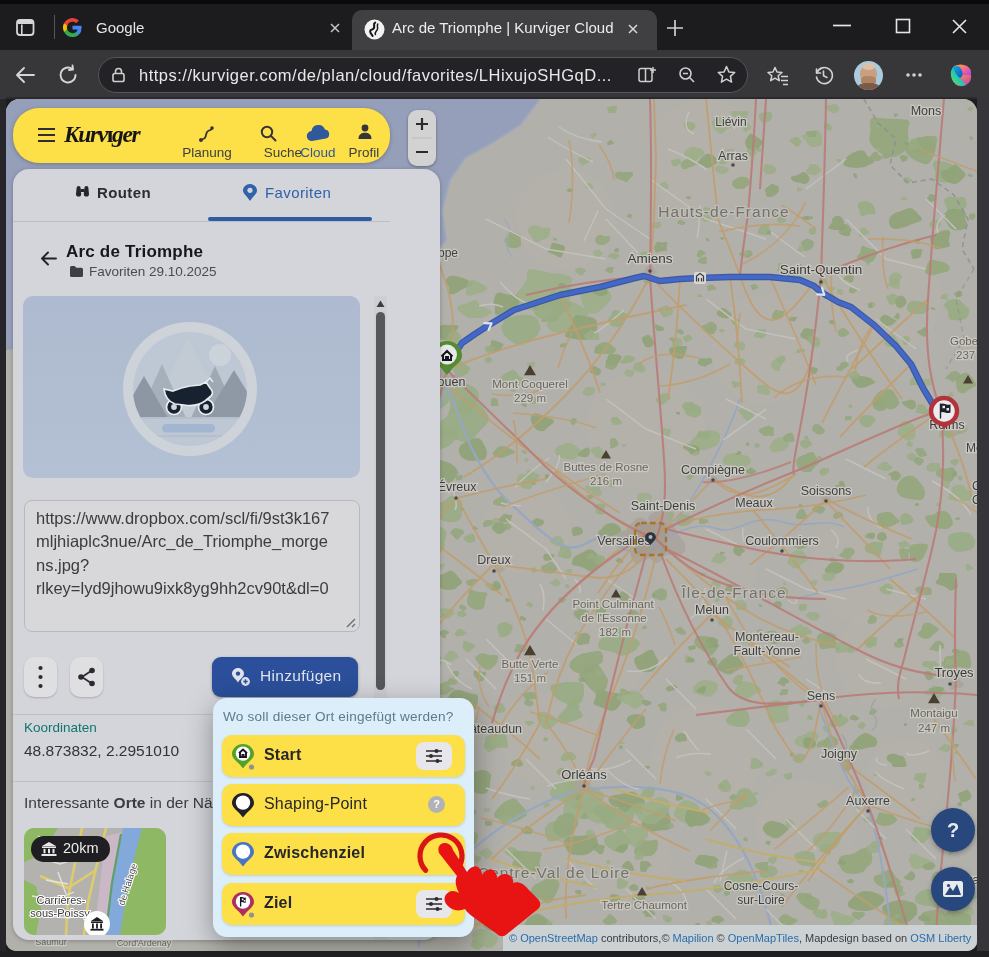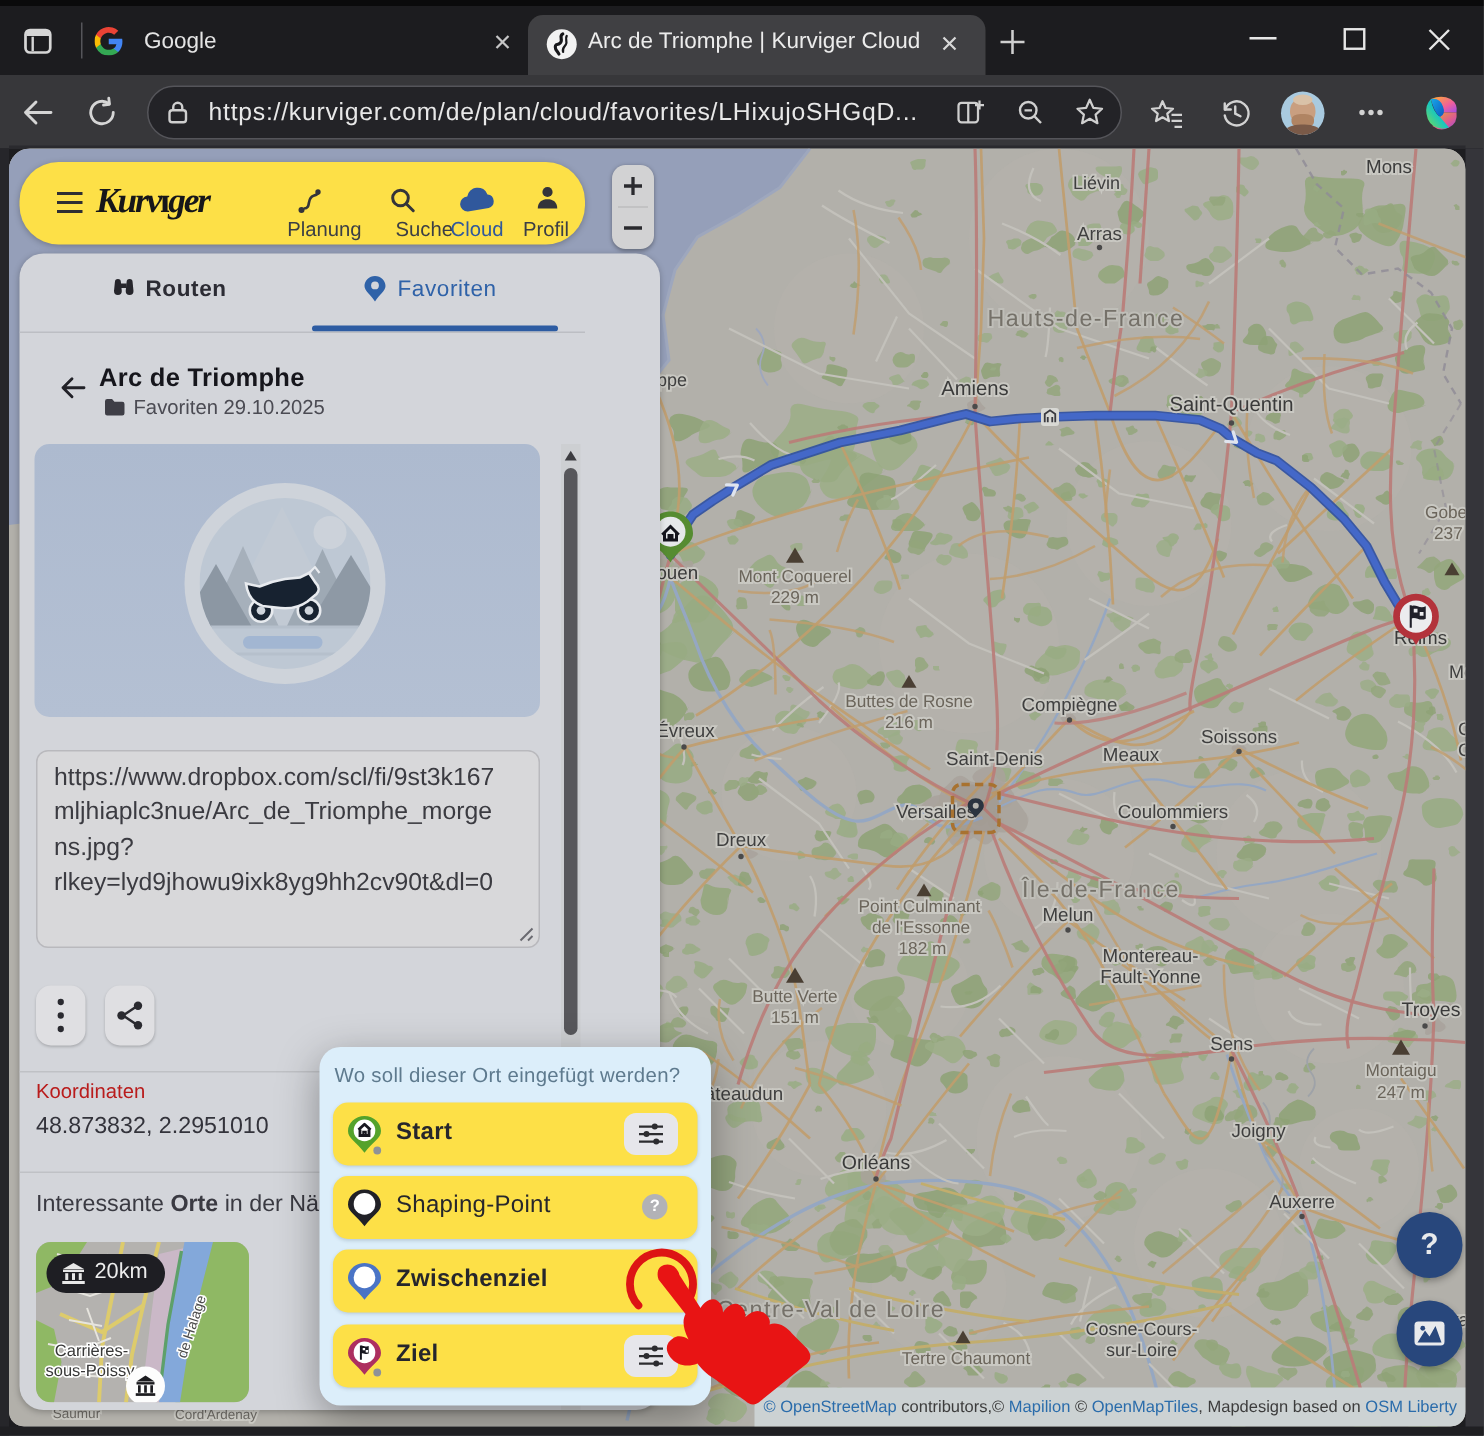--- a/index.html
+++ b/index.html
@@ -1279,21 +1279,21 @@
         <rect x="12" y="14" width="20" height="16" rx="2.5" fill="#e8eaec"></rect>
         <path d="M14,28 L19,20 L22,24 L26,17 L30,28 Z" fill="#28477c"></path>
         <circle cx="17.5" cy="18.5" r="1.6" fill="#28477c"></circle>
       </svg>
     </div>
 <div class="abs" style="left:7px;top:9px;width:377px;height:55px;background:#fde047;border-radius:26px;box-shadow:0 1px 4px rgba(0,0,0,0.25)">
 <svg class="abs" style="left:24px;top:19px" width="19" height="16" viewBox="0 0 19 16">
         <path d="M1,2 H18 M1,8 H18 M1,14 H18" stroke="#2e2e33" stroke-width="2"></path>
       </svg>
 <div class="abs" style="left:51px;top:13px;font-family:'Liberation Serif',serif;font-style:italic;font-weight:bold;font-size:23.5px;color:#16161a;letter-spacing:-1.4px">Kurv<span style="font-style:normal">ɪ</span>ger</div>
-<div class="abs navlbl" style="left:160px;top:37px;width:68px;text-align:right">Planung</div>
+<div class="abs navlbl" style="left:160px;top:37px;width:68px;text-align:center">Planung</div>
 <div class="abs navlbl" style="left:221px;top:37px;width:68px;text-align:right">Suche</div>
 <div class="abs navlbl" style="left:271px;top:37px;width:68px;text-align:center;color:#30589c">Cloud</div>
 <div class="abs navlbl" style="left:317px;top:37px;width:68px;text-align:center">Profil</div>
 <svg class="abs" style="left:184px;top:16px" width="20" height="20" viewBox="0 0 20 20">
         <circle cx="4" cy="16" r="2" fill="#34343a"></circle>
         <circle cx="15" cy="4" r="1.8" fill="#34343a"></circle>
         <path d="M5.5,15 C11,15 7,8 12,6.5 C14.5,5.7 15,5 15,4.8" fill="none" stroke="#34343a" stroke-width="1.8"></path>
       </svg>
 <svg class="abs" style="left:246px;top:16px" width="19" height="19" viewBox="0 0 19 19">
         <circle cx="8" cy="8" r="5.2" fill="none" stroke="#34343a" stroke-width="2"></circle>
@@ -1375,21 +1375,30 @@
         <svg width="33" height="40" viewBox="0 0 33 40">
           <g stroke="#2a2a30" stroke-width="1.7">
             <line x1="12" y1="20" x2="21" y2="14"></line>
             <line x1="12" y1="20" x2="21" y2="26"></line>
           </g>
           <circle cx="11" cy="20" r="2.8" fill="#2a2a30"></circle>
           <circle cx="22" cy="13.5" r="2.8" fill="#2a2a30"></circle>
           <circle cx="22" cy="26.5" r="2.8" fill="#2a2a30"></circle>
         </svg>
       </div>
-<div class="abs" style="left:11px;top:551px;font-size:13.5px;color:#b91c1c;font-weight:500">Koordinaten</div>
+<div class="abs" style="left:199px;top:488px;width:146px;height:40px;background:#2b4f9a;border-radius:9px;box-shadow:0 1px 3px rgba(0,0,0,0.3)">
+        <svg class="abs" style="left:18px;top:9px" width="22" height="22" viewBox="0 0 22 22">
+          <path d="M8,2 C11.3,2 14,4.7 14,7.7 C14,10.6 10.6,12.3 8,16.5 C5.4,12.3 2,10.6 2,7.7 C2,4.7 4.7,2 8,2 Z" fill="#dfe3ea"></path>
+          <circle cx="8" cy="7.6" r="2.2" fill="#2b4f9a"></circle>
+          <circle cx="15.5" cy="15.5" r="4.4" fill="#dfe3ea"></circle>
+          <path d="M15.5,13.3 V17.7 M13.3,15.5 H17.7" stroke="#2b4f9a" stroke-width="1.5"></path>
+        </svg>
+        <div class="abs" style="left:48px;top:10px;font-size:15.5px;color:#dfe3ea;font-weight:500;letter-spacing:0.3px">Hinzufügen</div>
+      </div>
+<div class="abs" style="left:11px;top:551px;font-size:13.5px;color:#0f766e;font-weight:500">Koordinaten</div>
 <div class="abs" style="left:11px;top:573px;font-size:15.5px;color:#33333b">48.873832, 2.2951010</div>
 <div class="abs" style="left:0;top:612px;width:377px;height:1px;background:#bfc1c5"></div>
 <div class="abs" style="left:11px;top:625px;font-size:15.5px;color:#3a3a42">Interessante <b>Orte</b> in der Nähe!</div>
 <div class="abs" style="left:11px;top:659px;width:142px;height:107px;border-radius:10px;overflow:hidden">
 <svg width="142" height="107" viewBox="0 0 142 107">
           <rect width="142" height="107" fill="#b4b2af"></rect>
           <path d="M0,0 H34 L24,16 L10,30 L0,34 Z" fill="#8fb864"></path>
           <path d="M0,52 L12,58 L17,80 L12,107 L0,107 Z" fill="#8fb864"></path>
           <path d="M115,0 H142 V107 H93 L99,70 L107,30 Z" fill="#8fb864"></path>
           <path d="M82,8 L99,4 L90,58 L84,107 L70,107 L76,55 Z" fill="#cab8c7"></path>

